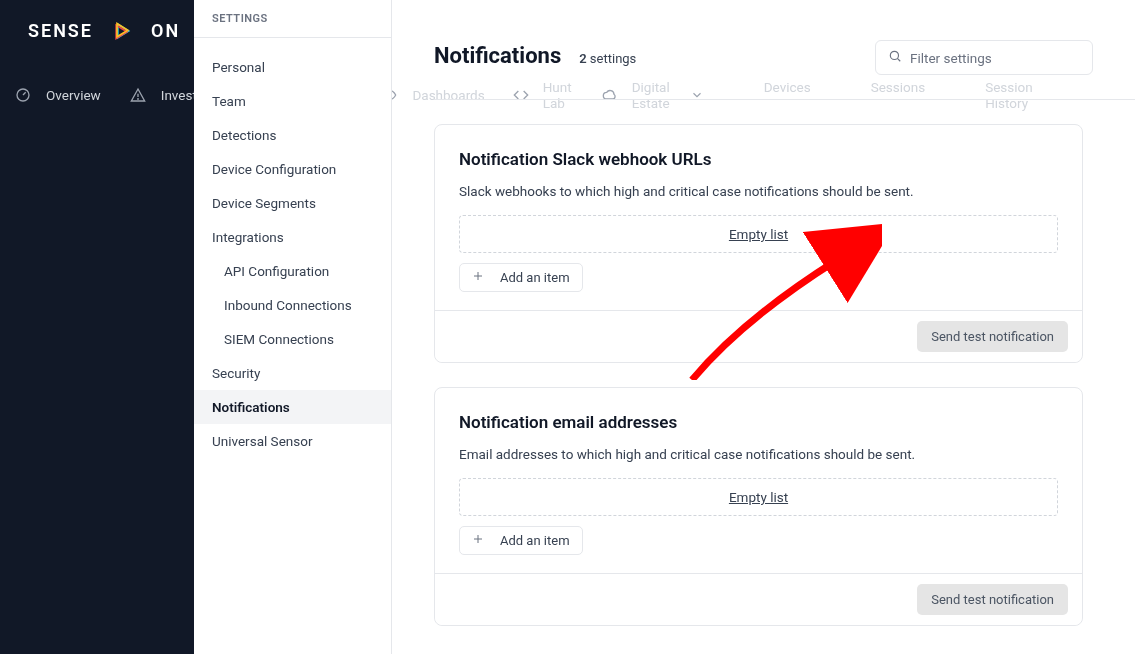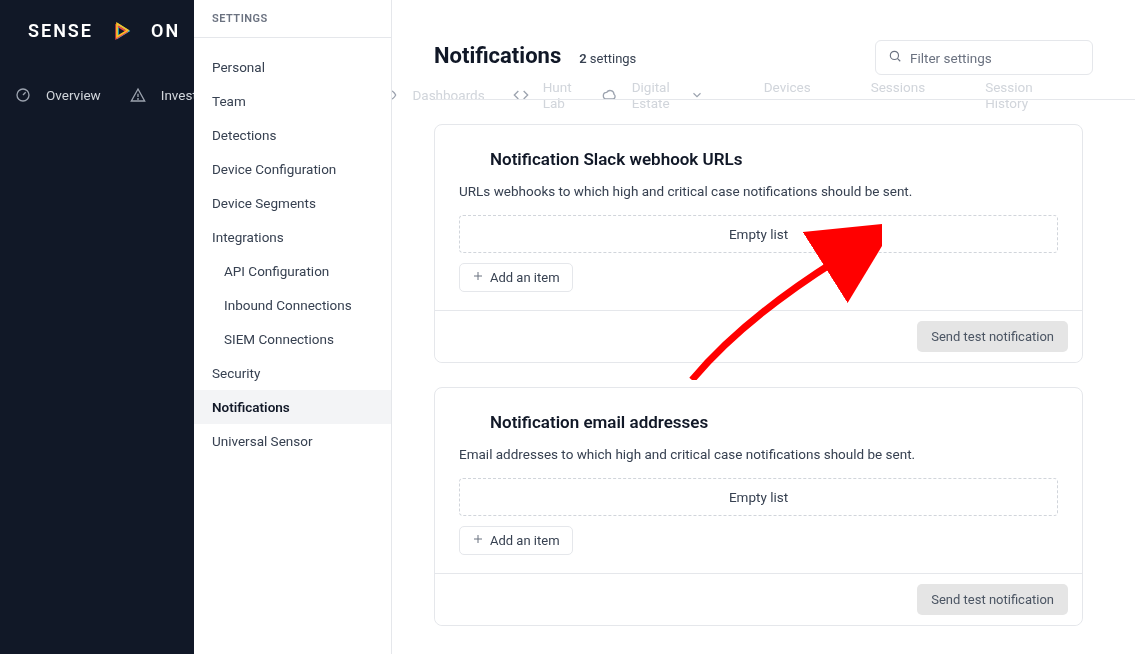--- a/index.html
+++ b/index.html
@@ -163,40 +163,40 @@
       background: #fff;
     }
     .card-body {
       padding: 24px 24px 18px 24px;
     }
     .card-title {
       font-size: 17px;
       font-weight: 600;
       color: #111827;
       margin-bottom: 14px;
-      margin-left: 31px;
     }
     .card-desc {
       font-size: 13.5px;
       color: #374151;
       margin-bottom: 16px;
     }
     .empty-list {
       border: 1px dashed #d1d5db;
       border-radius: 4px;
       text-align: center;
       padding: 10px;
       font-size: 13.5px;
       color: #374151;
       margin-bottom: 10px;
+      text-decoration: underline;
     }
     .add-item-btn {
       display: inline-flex;
       align-items: center;
-      gap: 6px;
+      gap: 16px;
       border: 1px solid #e5e7eb;
       border-radius: 5px;
       padding: 6px 12px;
       font-size: 13px;
       color: #374151;
       background: #fff;
       cursor: pointer;
     }
     .card-footer {
       border-top: 1px solid #e5e7eb;
@@ -335,21 +335,21 @@
             <path d="M21 21l-5-5"></path>
           </svg>
       </span>
       <input type="text" placeholder="Filter settings" style="">
     </div>
   </div>
 
   <div class="card">
     <div class="card-body">
       <div class="card-title">Notification Slack webhook URLs</div>
-      <div class="card-desc">URLs webhooks to which high and critical case notifications should be sent.</div>
+      <div class="card-desc">Slack webhooks to which high and critical case notifications should be sent.</div>
       <div class="empty-list">Empty list</div>
       <button class="add-item-btn">
         <span>
           <svg width="12" height="12" viewBox="0 0 24 24" fill="none" stroke="#6b7280" stroke-width="2">
               <path d="M12 4v16M4 12h16"></path>
             </svg>
         </span>
         <span>Add an item</span>
       </button>
     </div>

